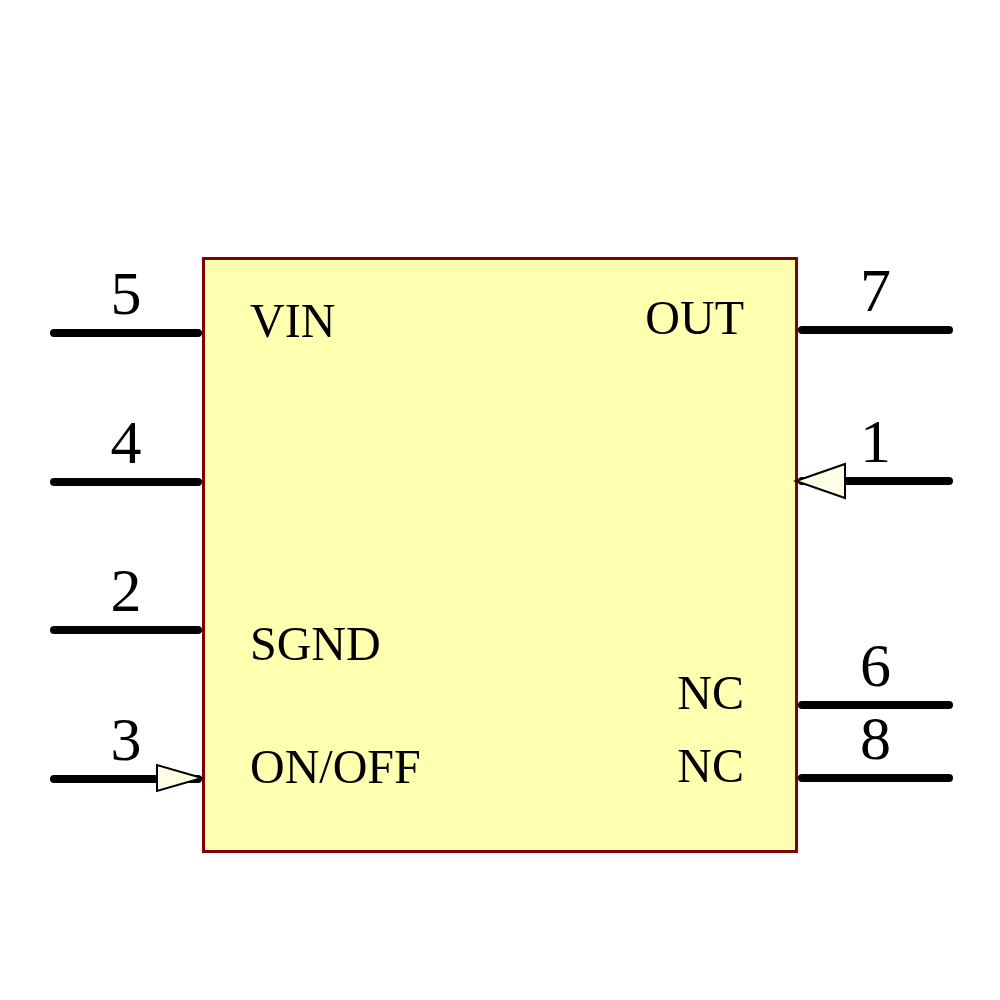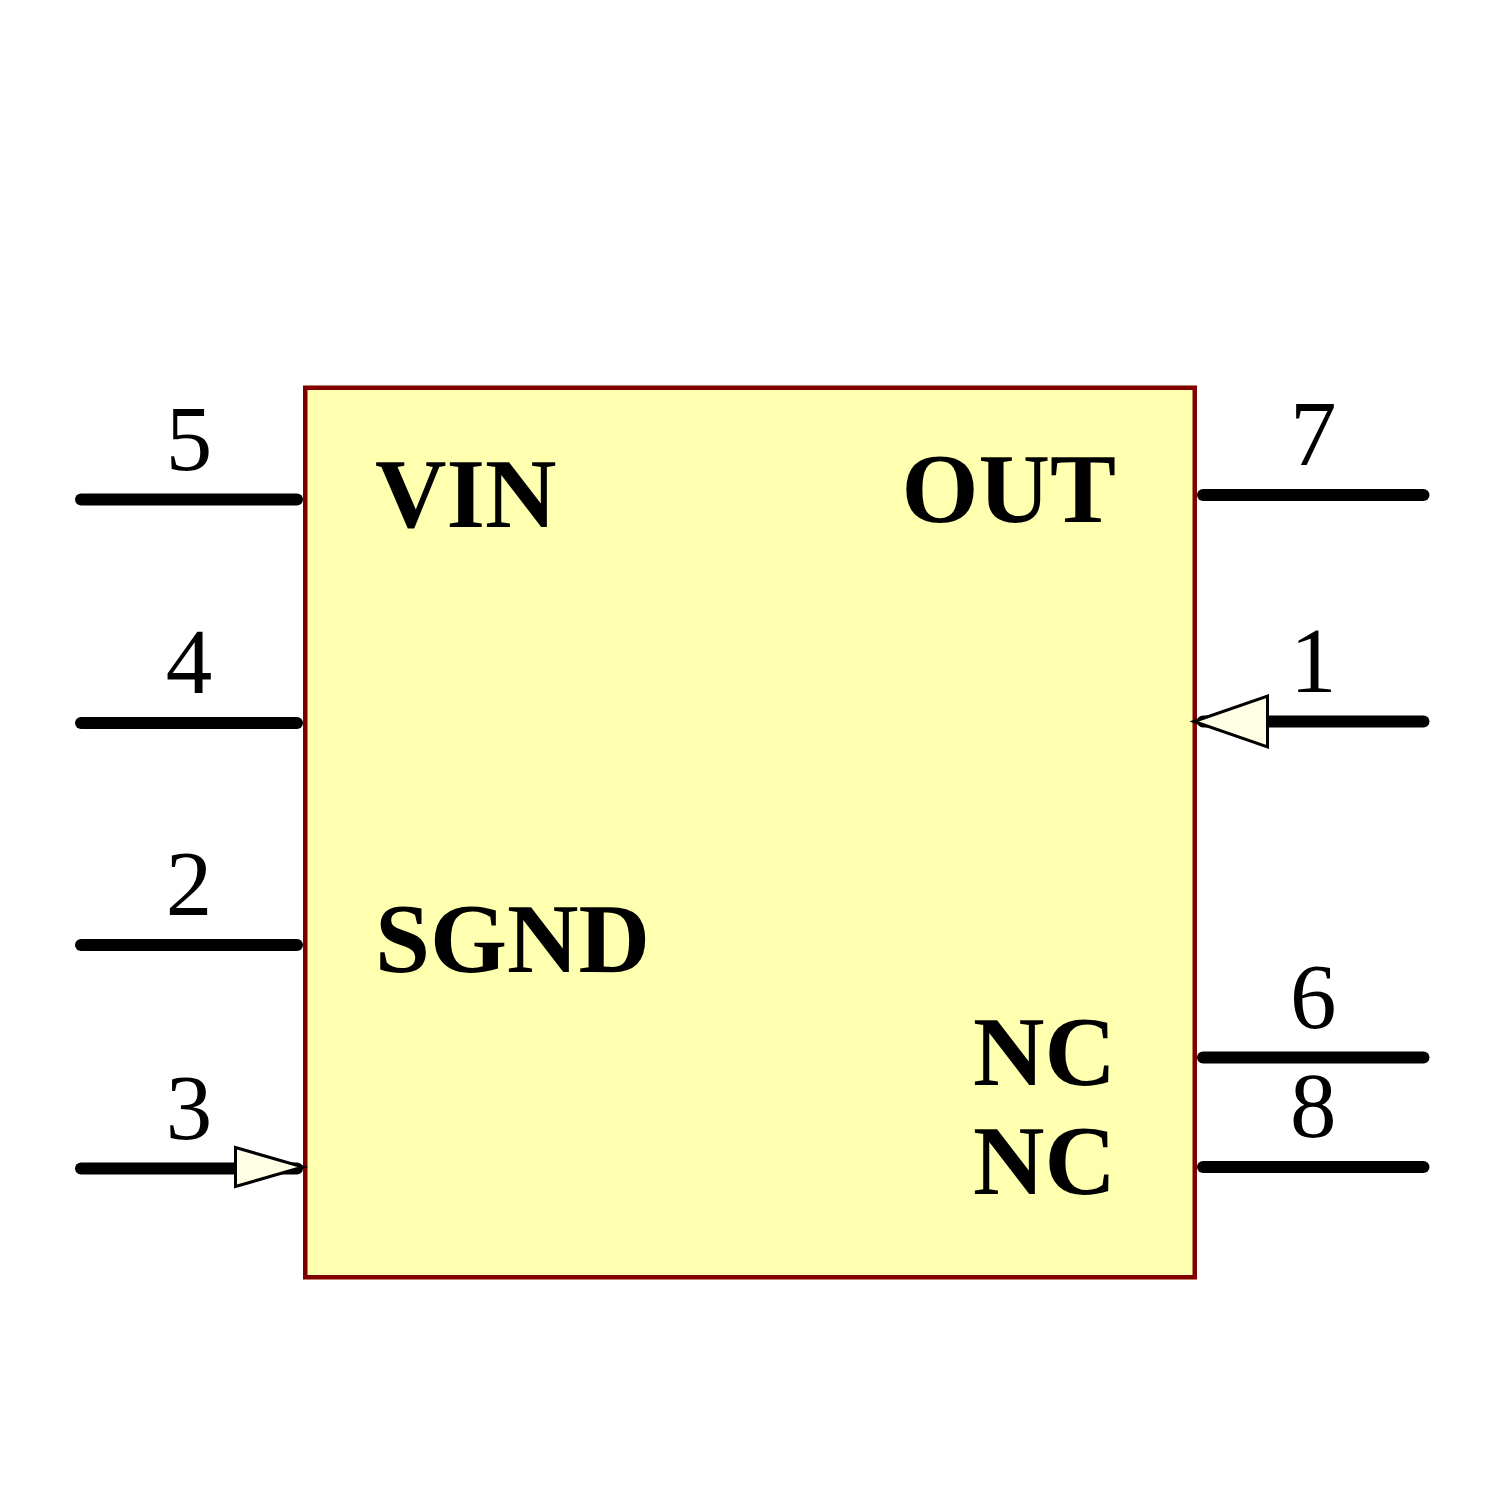--- a/index.html
+++ b/index.html
@@ -30,24 +30,23 @@
   .pin-number {
     position:absolute;
     font-size:62px; line-height:1;
     text-align:center;
     user-select:none;
   }
   .pin-number.left  { left:50px;  width:152px; }
   .pin-number.right { left:798px; width:155px; }
   .pin-label {
     position:absolute;
-    font-size:66px; line-height:1;
+    font-size:48px; line-height:1;
     white-space:nowrap;
     user-select:none;
-    font-weight:bold;
   }
   .pin-label.right { text-align:right; }
   .arrow-svg { position:absolute; overflow:visible; }
   .arrow-svg polygon {
     fill:var(--arrow-fill, #FFFFE6);
     stroke:var(--pin-line, #000000);
     stroke-width:2;
     stroke-linejoin:miter;
   }
 </style>
@@ -60,27 +59,28 @@
 
   <div class="pin-line left" style="top:329px"></div>
   <div class="pin-number left" style="top:262px">5</div>
   <div class="pin-label" style="left:250px; top:297px">VIN</div>
 
   <div class="pin-line left" style="top:478px"></div>
   <div class="pin-number left" style="top:411px">4</div>
 
   <div class="pin-line left" style="top:626px"></div>
   <div class="pin-number left" style="top:559px">2</div>
-  <div class="pin-label" style="left:250px; top:594px">SGND</div>
+  <div class="pin-label" style="left:250px; top:620px">SGND</div>
 
   <div class="pin-line left" style="top:775px"></div>
   <svg class="arrow-svg" style="left:150px; top:758px" width="60" height="40">
     <polygon points="7,7 7,33 52,20"></polygon>
   </svg>
   <div class="pin-number left" style="top:708px">3</div>
+  <div class="pin-label" style="left:250px; top:743px">ON/OFF</div>
 
   <div class="pin-line right" style="top:326px"></div>
   <div class="pin-number right" style="top:259px">7</div>
   <div class="pin-label right" style="right:256px; top:294px">OUT</div>
 
   <div class="pin-line right" style="top:477px"></div>
   <svg class="arrow-svg" style="left:788px; top:458px" width="62" height="46">
     <polygon points="8,23 57,6 57,40"></polygon>
   </svg>
   <div class="pin-number right" style="top:410px">1</div>

